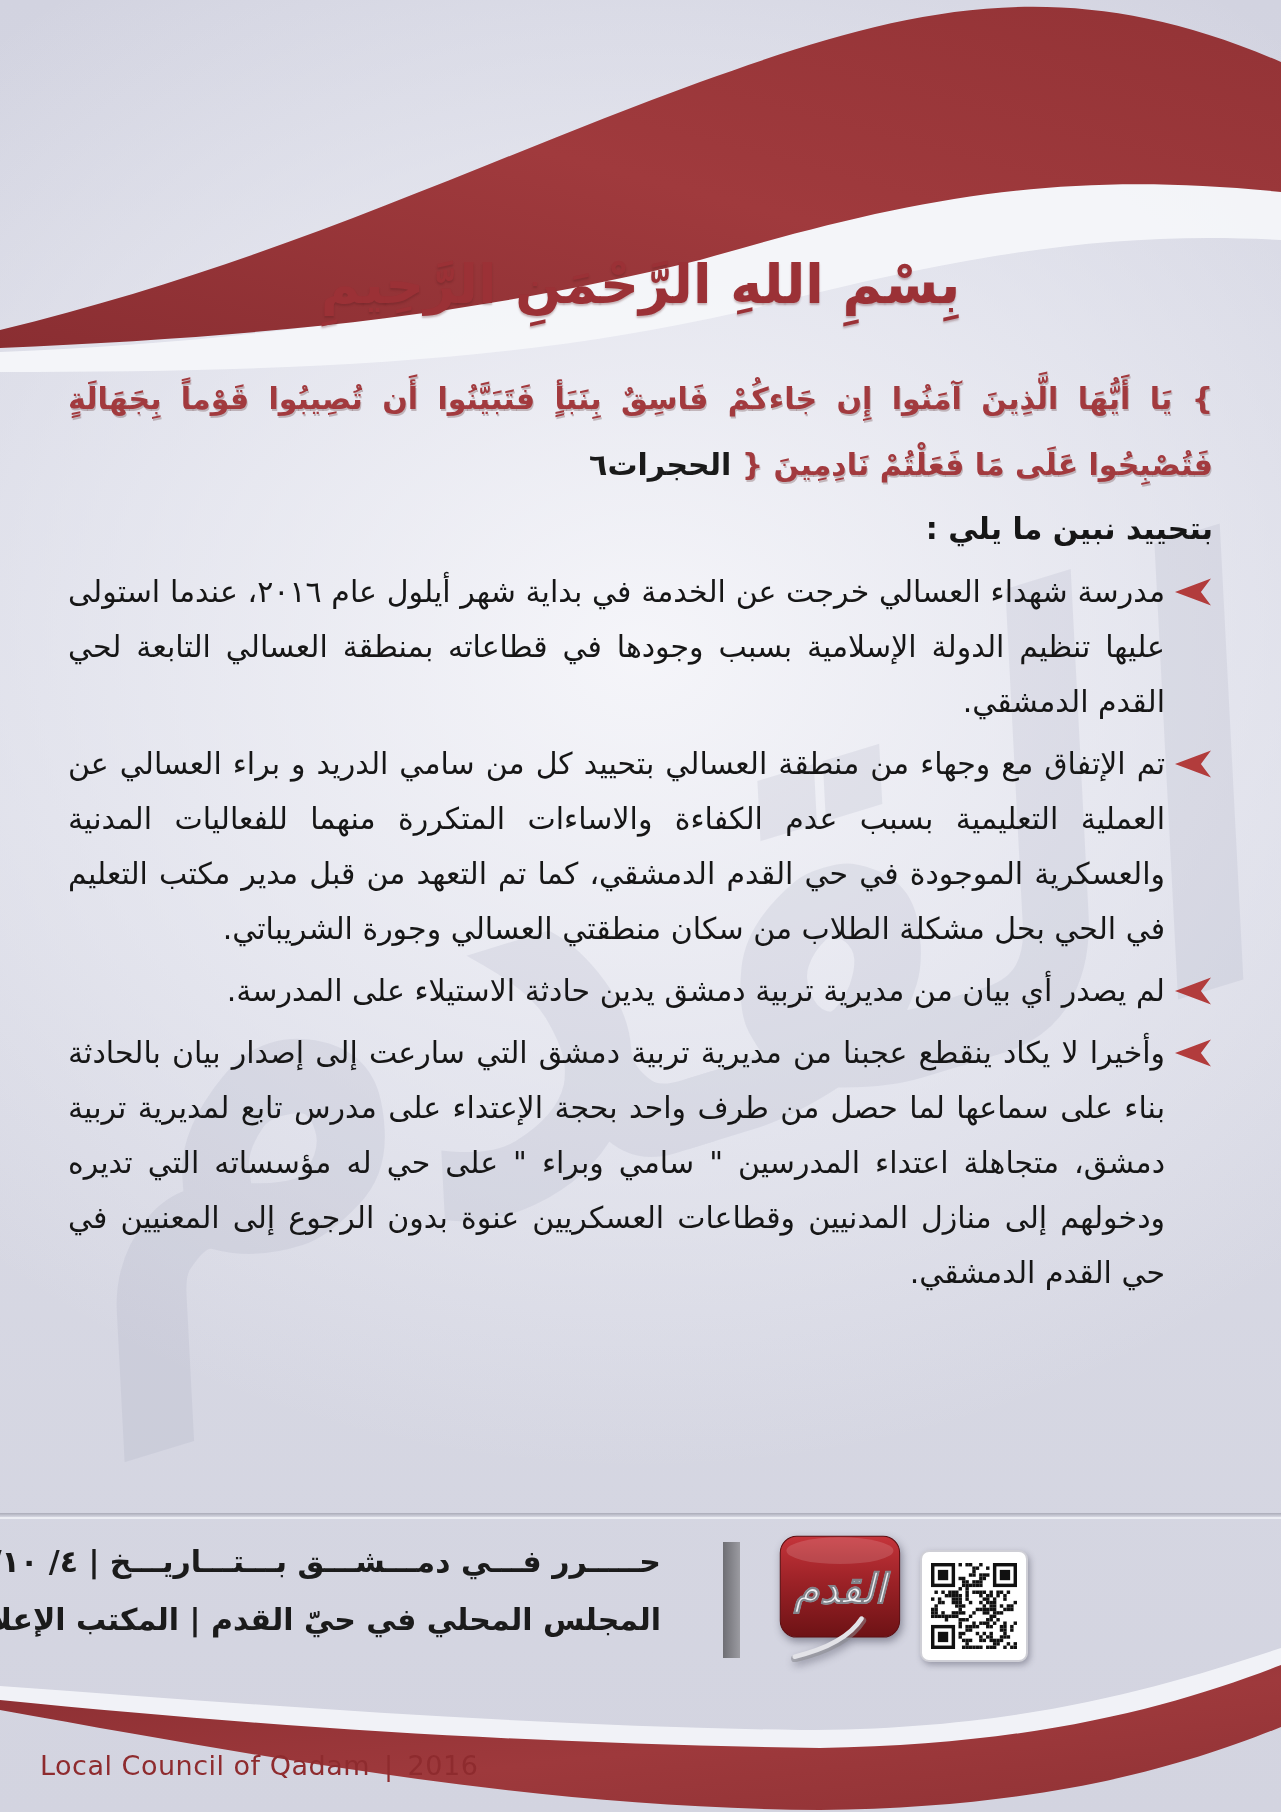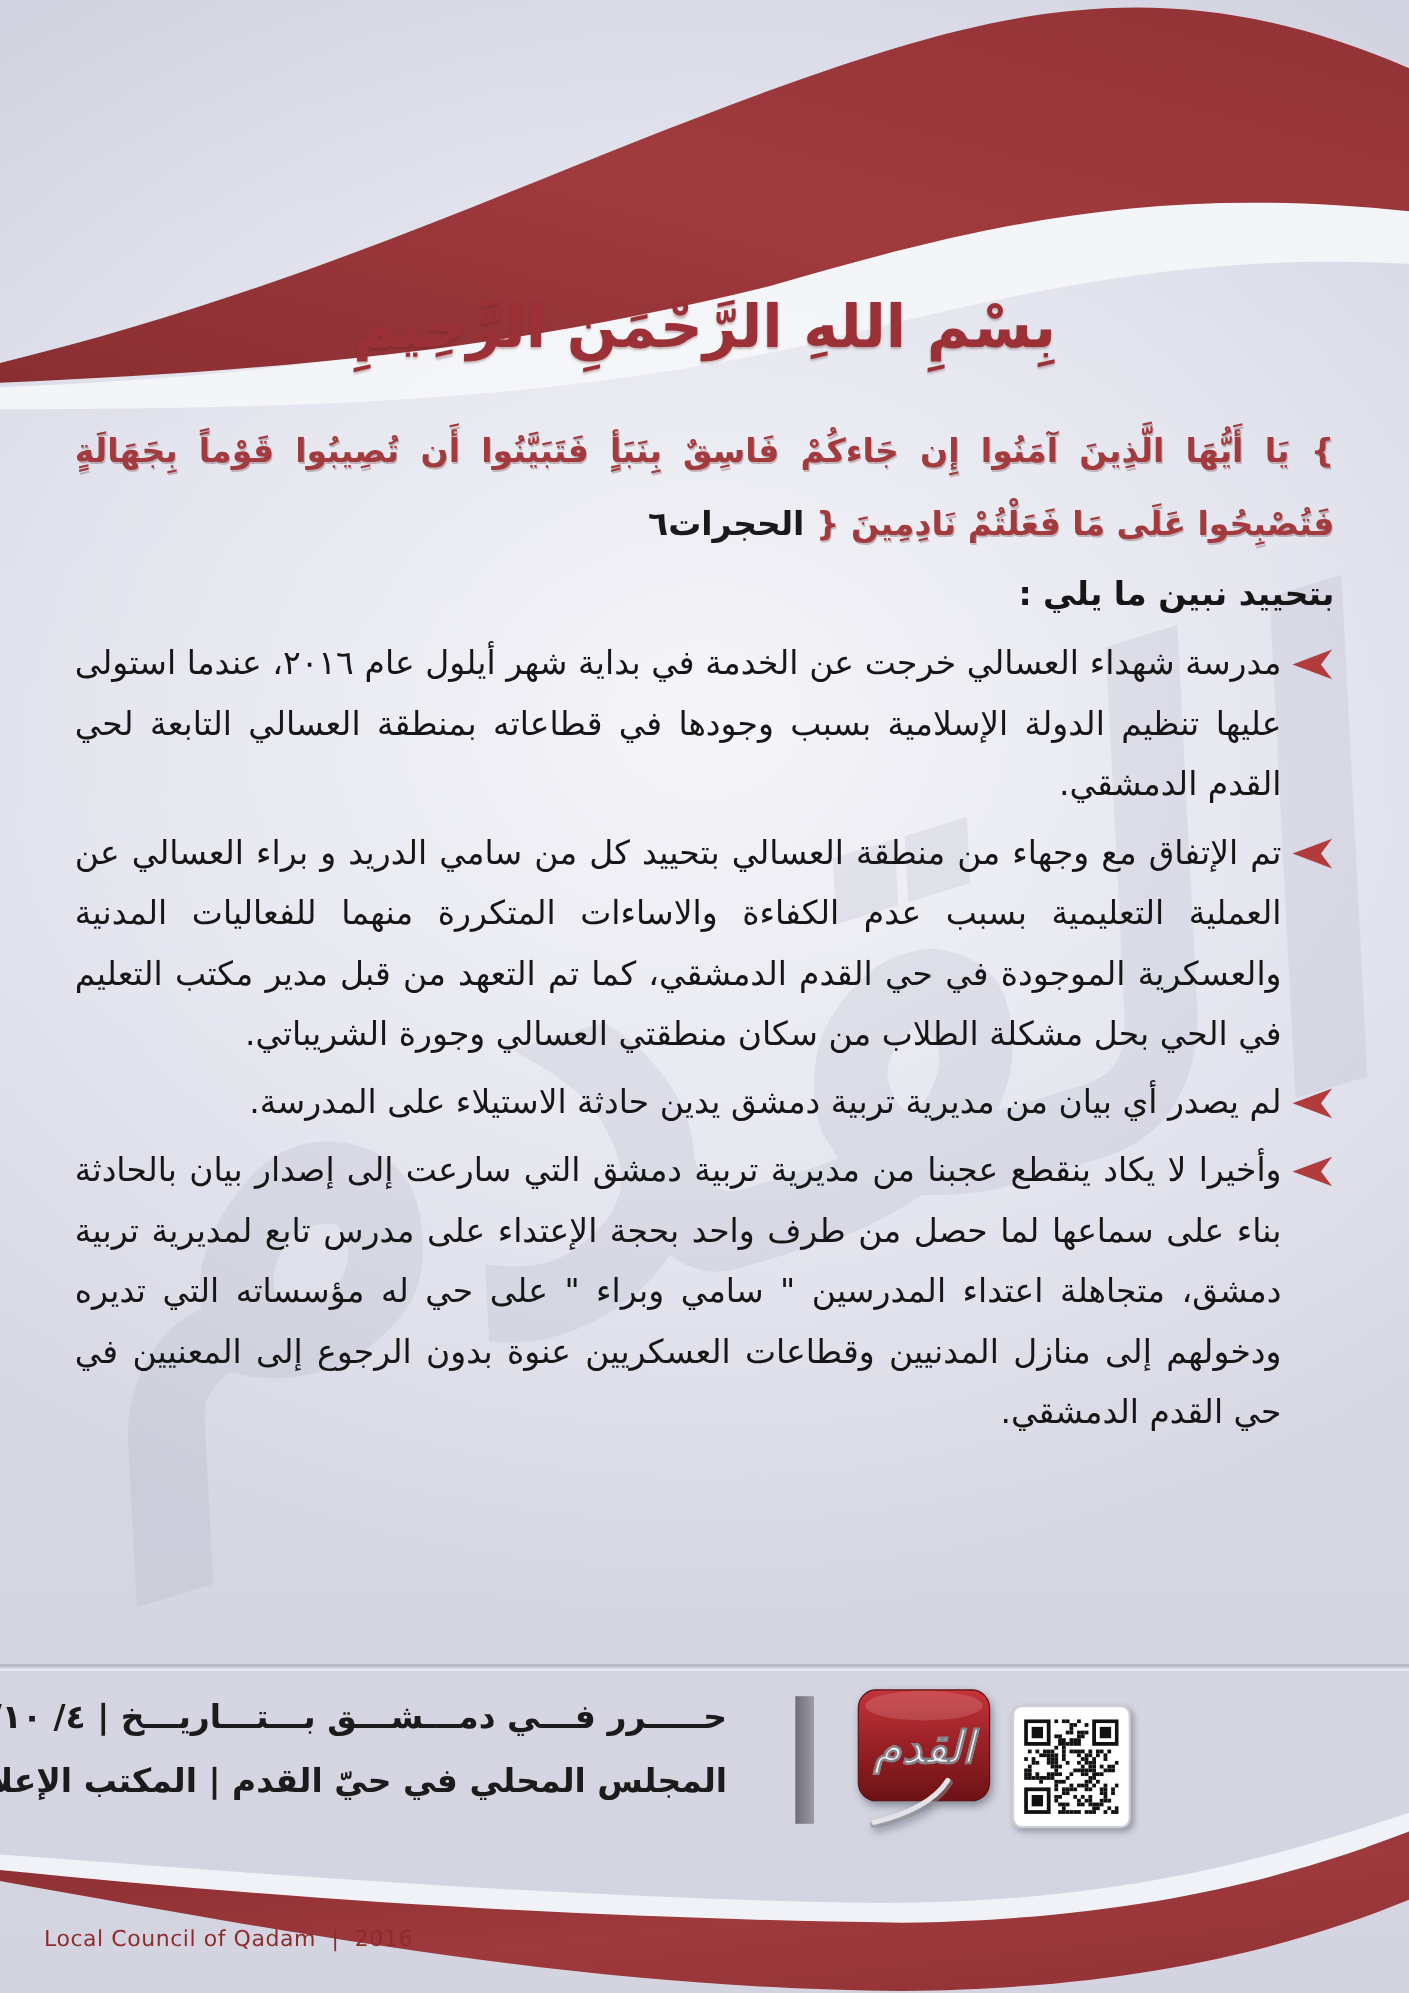--- a/index.html
+++ b/index.html
@@ -15,21 +15,21 @@
   }
   svg.deco{position:absolute;left:0;display:block;}
   .wm{
     position:absolute; top:430px; left:30px; width:1200px; height:1050px;
     display:flex; align-items:center; justify-content:center;
     font-size:560px; font-weight:bold; font-style:italic;
     color:#9fa2b8; opacity:.17;
     transform:rotate(-17deg);
     pointer-events:none; user-select:none;
   }
-  .content{position:absolute;top:12px;left:0;right:0;padding:226px 68px 0;direction:rtl;}
+  .content{position:absolute;top:0;left:0;right:0;padding:226px 68px 0;direction:rtl;}
   .bismillah{
     height:124px; line-height:118px; text-align:center;
     font-size:54px; font-weight:bold; color:#9b3136;
     text-shadow:0 2px 2px rgba(90,30,32,.30);
   }
   .verse{margin:16px 0 0; font-size:30px; font-weight:bold; line-height:66px;
     color:#a23a3e; text-align:justify; text-align-last:right;
     text-shadow:1px 2px 0 rgba(70,25,25,.25);}
   .verse .ref{color:#1a1a1a;text-shadow:none;}
   .intro{margin:6px 0 0; font-size:30px; font-weight:bold; line-height:64px;
@@ -52,21 +52,21 @@
   .vbar{position:absolute; left:723px; top:1542px; width:17px; height:116px;
     background:linear-gradient(90deg,#6e6e74,#9b9ba1);}
   .logo{position:absolute; left:770px; top:1534px; width:144px; height:128px;
     filter:drop-shadow(2px 4px 4px rgba(40,40,60,.45));}
   .qr{position:absolute; left:920px; top:1550px; width:104px; height:108px;
     background:#ffffff; border:2px solid #cfcfd6; border-radius:9px;
     box-shadow:2px 3px 6px rgba(40,40,60,.35);
     display:flex; align-items:center; justify-content:center;}
   .qr svg{width:86px;height:86px;display:block;}
   .bottom-en{position:absolute; left:40px; top:1750px;
-    font-size:20px; color:#8e2b2e; letter-spacing:.5px; white-space:nowrap;}
+    font-size:27px; color:#8e2b2e; letter-spacing:.5px; white-space:nowrap;}
   .bottom-en .sep{margin:0 14px;}
 </style>
 </head>
 <body>
 
 <div class="page">
 
   <svg class="deco" style="top:0" width="1281" height="430" viewBox="0 0 1281 430" aria-hidden="true">
     <defs>
       <linearGradient id="redg" x1="0" y1="1" x2="1" y2="0">

